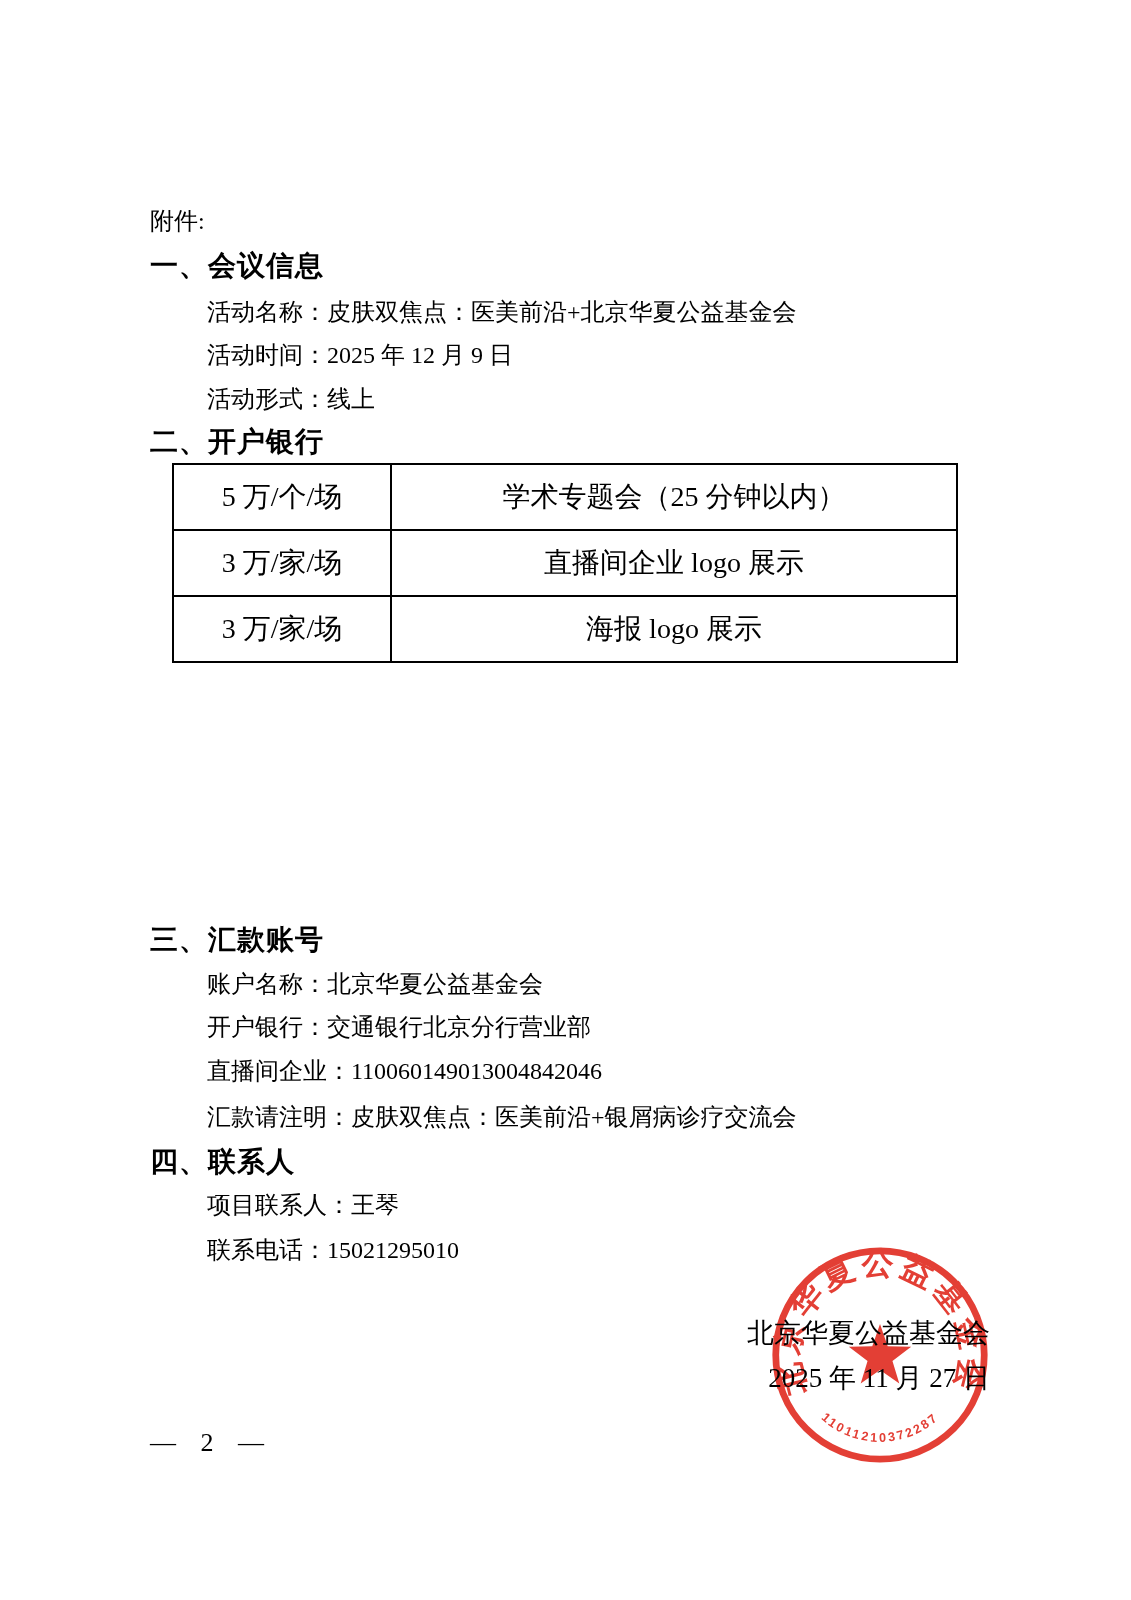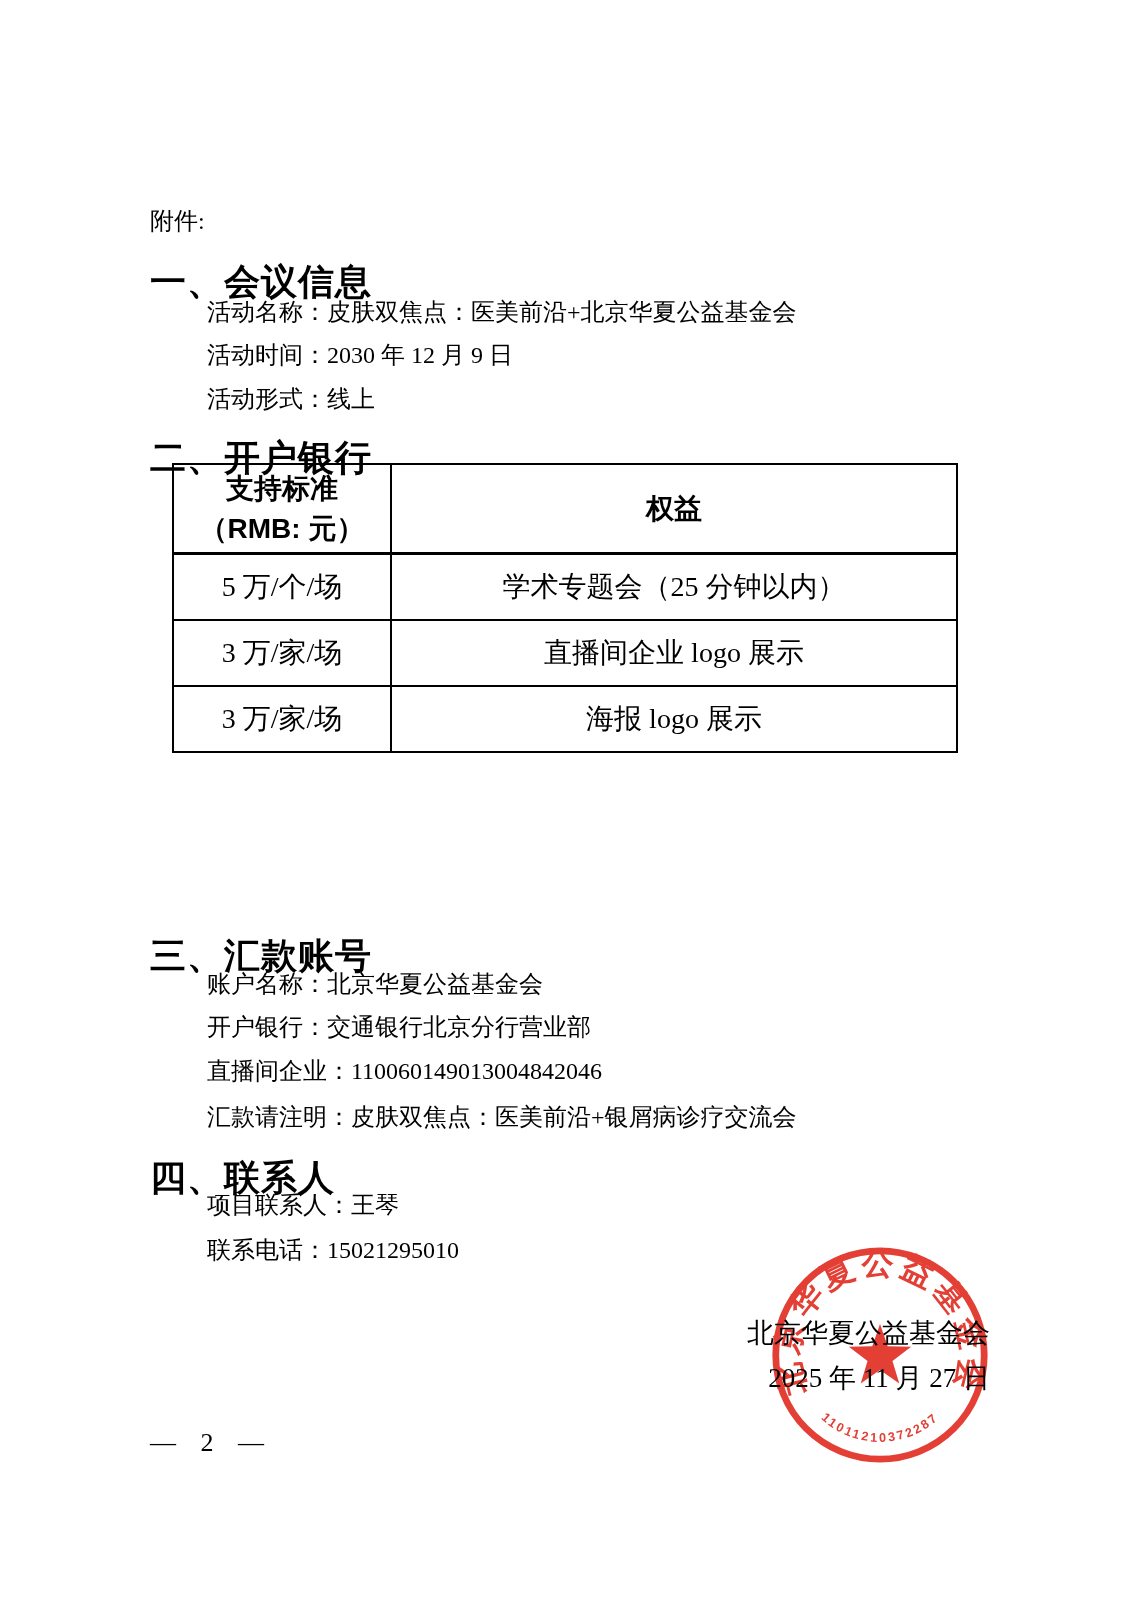--- a/index.html
+++ b/index.html
@@ -6,23 +6,22 @@
   body {
     width:1131px; height:1600px; position:relative;
     background:#ffffff; color:#000000;
     font-family:"Liberation Serif","DejaVu Serif",serif;
     overflow:hidden;
   }
   .abs { position:absolute; white-space:nowrap; }
   .body-line { font-size:24px; line-height:32px; }
   .heading {
     font-family:"Liberation Sans","DejaVu Sans",sans-serif;
-    font-weight:bold; font-size:36px; line-height:32px;
+    font-weight:bold; font-size:28px; line-height:32px;
     letter-spacing:1px;
-    margin-top:16px;
   }
   .support-table {
     position:absolute; left:172px; top:463px; width:786px;
     border-collapse:collapse; table-layout:fixed;
   }
   .support-table th, .support-table td {
     border:2px solid #000; text-align:center; vertical-align:middle;
     font-size:28px; padding:0;
   }
   .support-table th {
@@ -48,38 +47,31 @@
     font-weight:bold; font-size:13px; letter-spacing:2.5px;
   }
 </style>
 </head>
 <body>
 
 <div class="abs body-line" style="left:150px; top:205px">附件:</div>
 
 <div class="abs heading" style="left:150px; top:250px">一、会议信息</div>
 <div class="abs body-line" style="left:207px; top:296px">活动名称：皮肤双焦点：医美前沿+北京华夏公益基金会</div>
-<div class="abs body-line" style="left:207px; top:339px">活动时间：2030 年 12 月 9 日</div>
+<div class="abs body-line" style="left:207px; top:339px">活动时间：2025 年 12 月 9 日</div>
 <div class="abs body-line" style="left:207px; top:383px">活动形式：线上</div>
 
 <div class="abs heading" style="left:150px; top:426px">二、开户银行</div>
 
 <table class="support-table">
   <colgroup>
       <col style="width:218px">
       <col>
     </colgroup>
   <tbody>
-      <tr>
-    <th>
-      <div class="hdr-line">支持标准</div>
-      <div class="hdr-line">（RMB: 元）</div>
-    </th>
-    <th>权益</th>
-  </tr>
   <tr>
     <td>5 万/个/场</td>
     <td>学术专题会（25 分钟以内）</td>
   </tr>
   <tr>
     <td>3 万/家/场</td>
     <td>直播间企业 logo 展示</td>
   </tr>
   <tr>
     <td>3 万/家/场</td>

